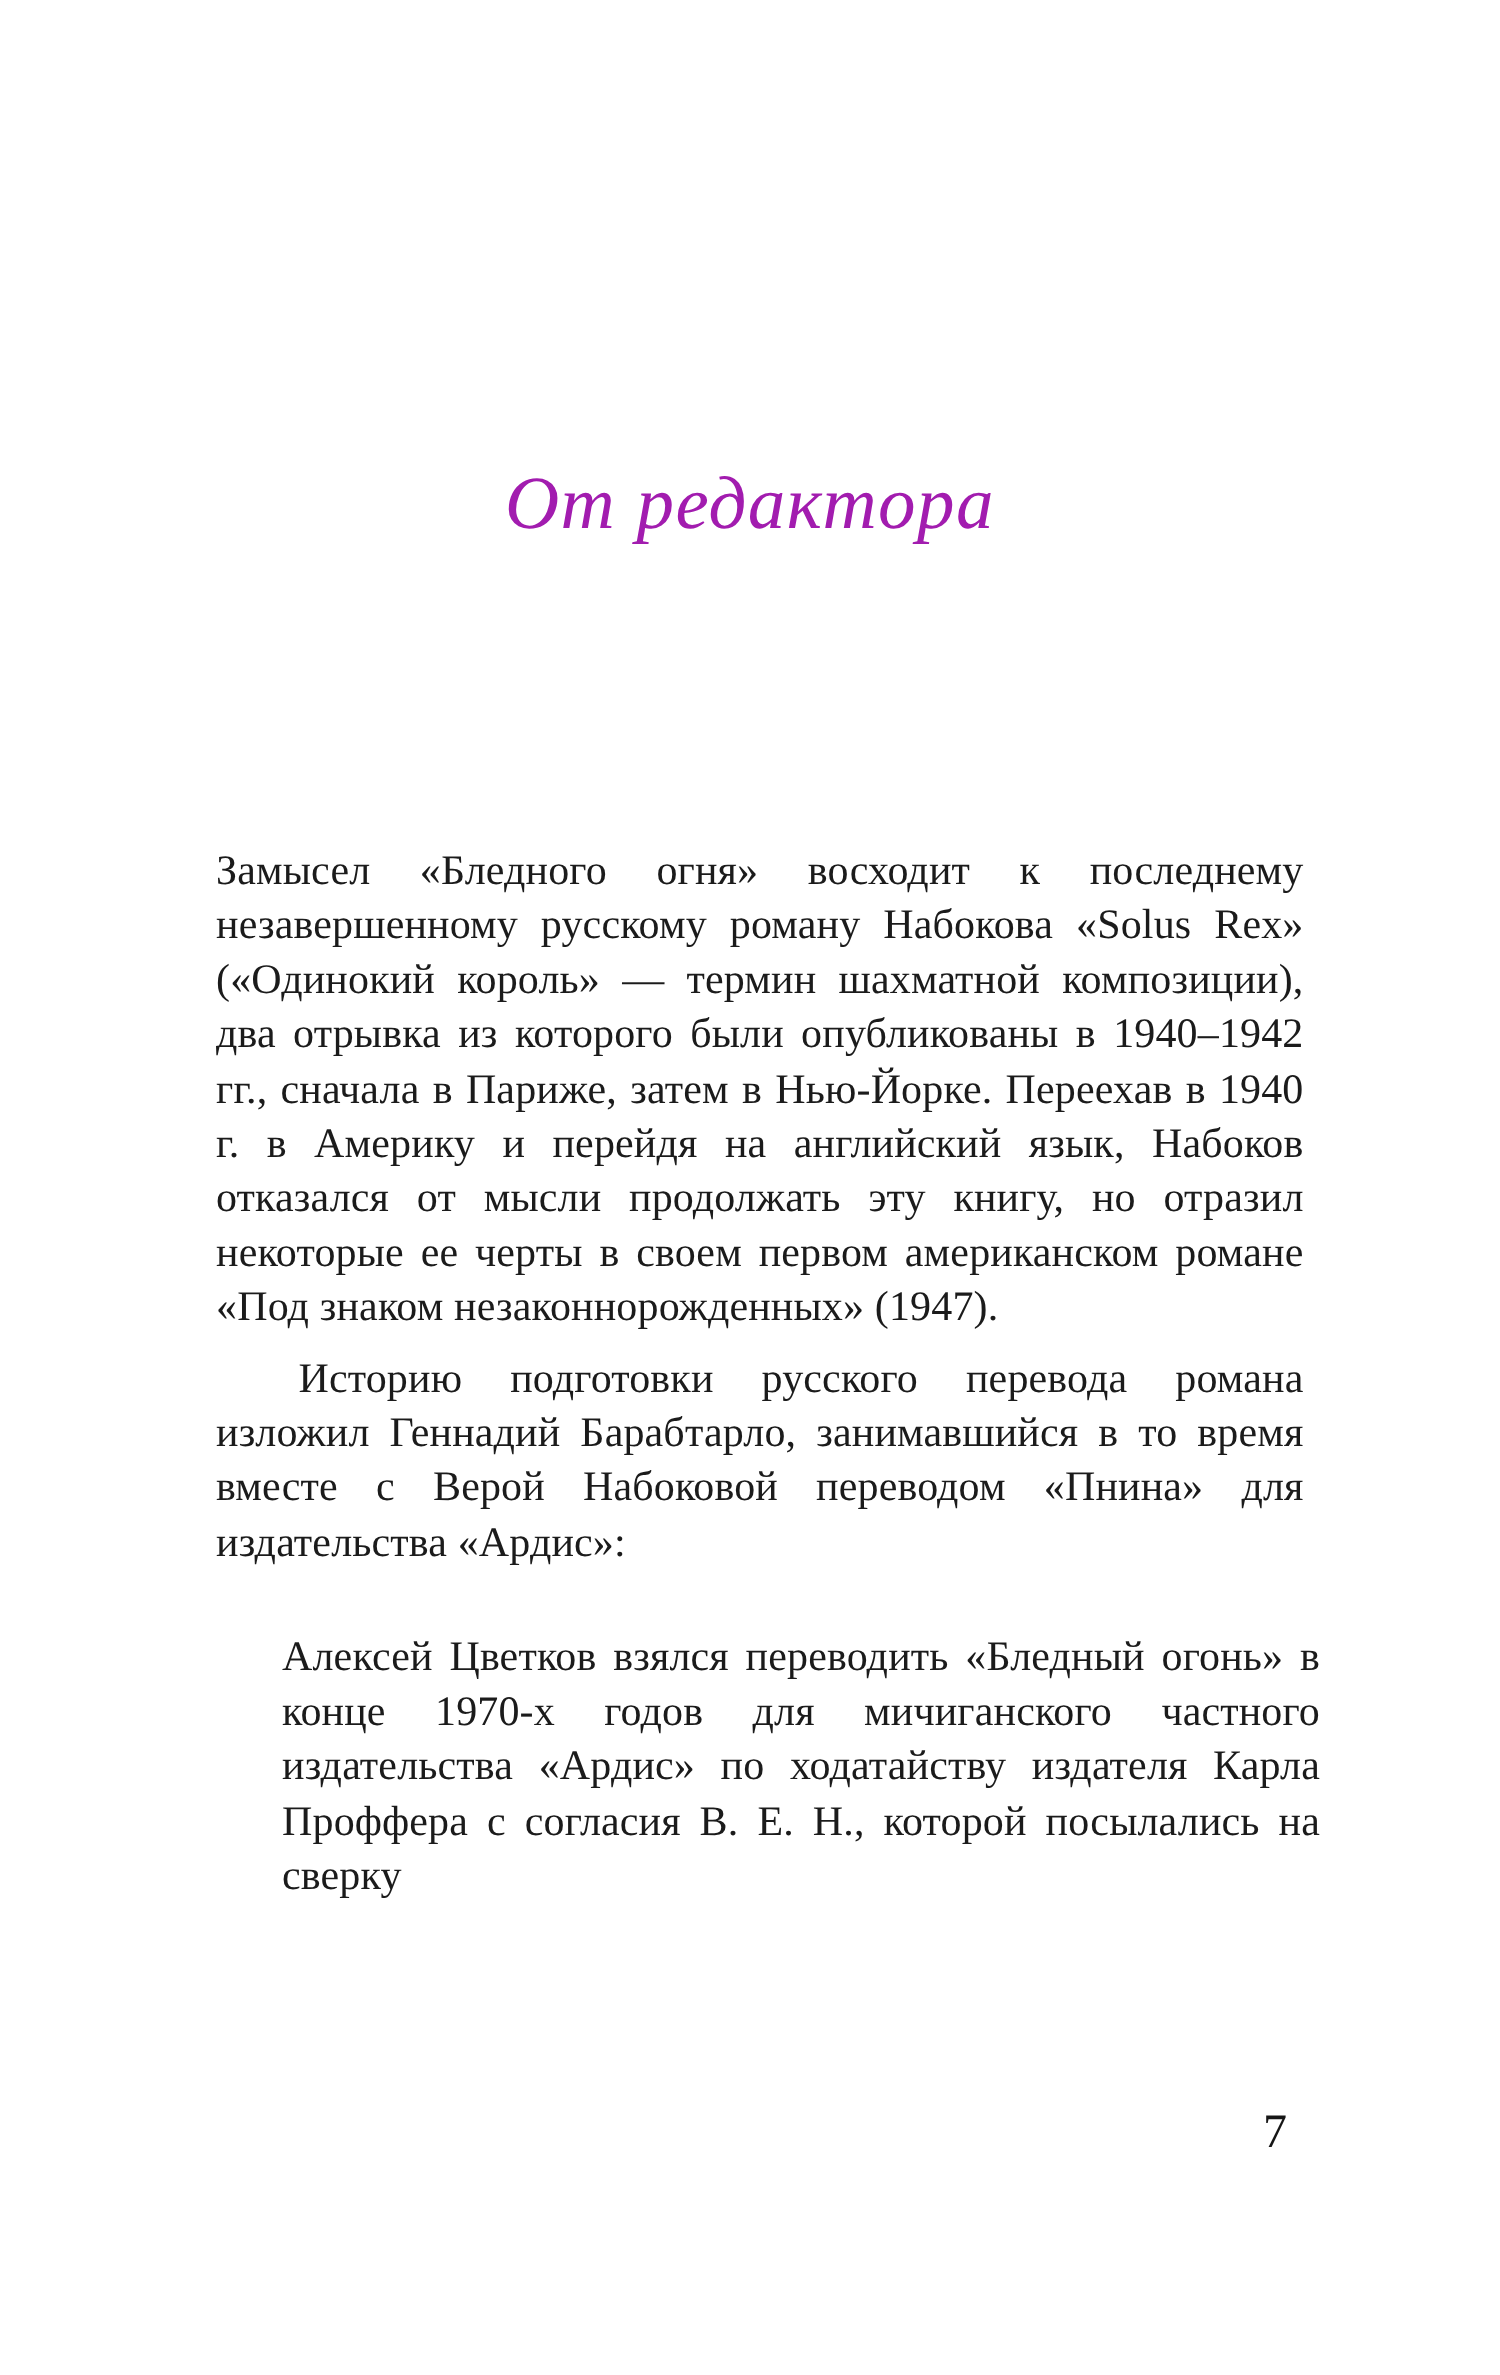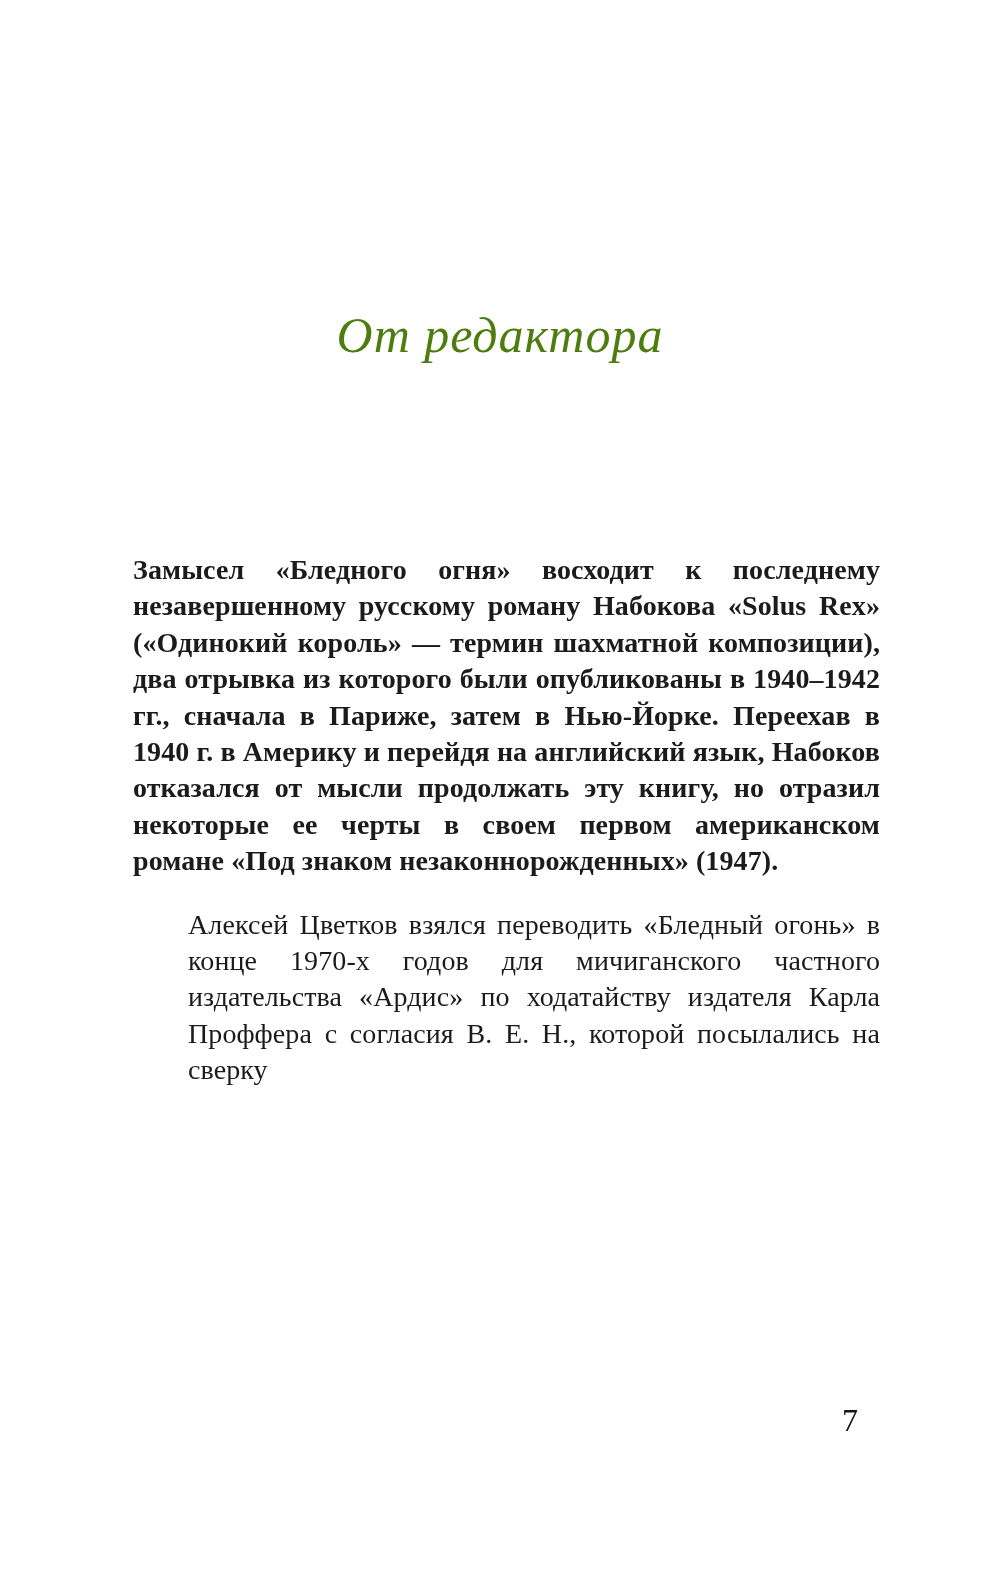--- a/index.html
+++ b/index.html
@@ -21,41 +21,40 @@
     top: 306px;
     left: 0;
     right: 0;
     margin: 0;
     text-align: center;
     font-style: italic;
     font-weight: 400;
     font-size: 50px;
     line-height: 58px;
     letter-spacing: 1px;
-    color: #4d7c0f;
+    color: #a21caf;
   }
   .text-block {
     position: absolute;
     top: 552px;
     left: 133px;
     width: 747px;
     font-size: 28px;
     line-height: 36.4px;
     text-align: justify;
     letter-spacing: 0.1px;
   }
   .text-block p {
-    margin: 0;
-    font-weight: bold;
+    margin: 11px;
   }
   .text-block p.indented {
     text-indent: 55px;
   }
   blockquote.quote {
-    margin: 27px 0 0 55px;
+    margin: 40px 0 0 55px;
     padding: 0;
     text-align: justify;
   }
   .page-number {
     position: absolute;
     top: 1400px;
     left: 820px;
     width: 60px;
     text-align: center;
     font-size: 32px;
@@ -65,18 +64,19 @@
 </style>
 </head>
 <body>
 
 <div class="page">
 
   <h1 class="chapter-title">От редактора</h1>
 
   <div class="text-block">
     <p>Замысел «Бледного огня» восходит к последнему незавершенному русскому роману Набокова «Solus Rex» («Одинокий король» — термин шахматной композиции), два отрывка из которого были опубликованы в 1940–1942 гг., сначала в Париже, затем в Нью-Йорке. Переехав в 1940 г. в Америку и перейдя на английский язык, Набоков отказался от мысли продолжать эту книгу, но отразил некоторые ее черты в своем первом американском романе «Под знаком незаконнорожденных» (1947).</p>
+    <p class="indented">Историю подготовки русского перевода романа изложил Геннадий Барабтарло, занимавшийся в то время вместе с Верой Набоковой переводом «Пнина» для издательства «Ардис»:</p>
     <blockquote class="quote">Алексей Цветков взялся переводить «Бледный огонь» в конце 1970-х годов для мичиганского частного издательства «Ардис» по ходатайству издателя Карла Проффера с согласия В. Е. Н., которой посылались на сверку</blockquote>
   </div>
 
   <div class="page-number">7</div>
 
 </div>
 
 </body></html>

